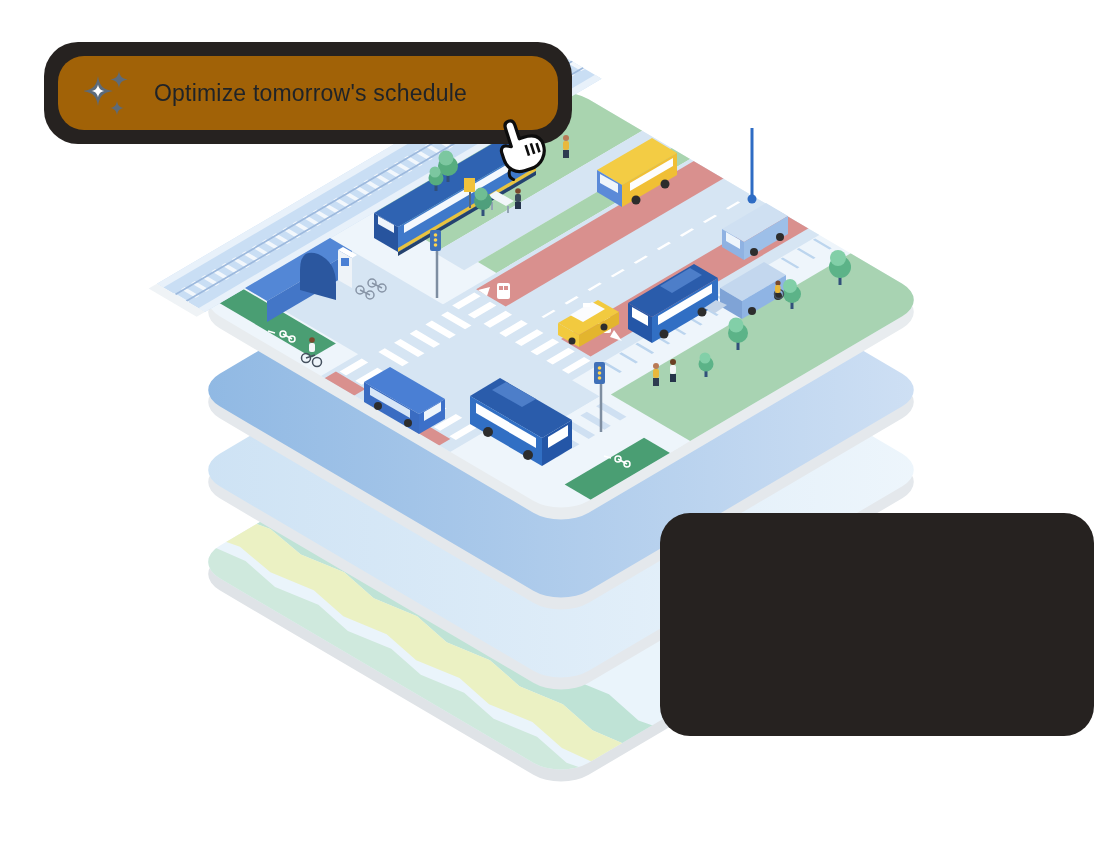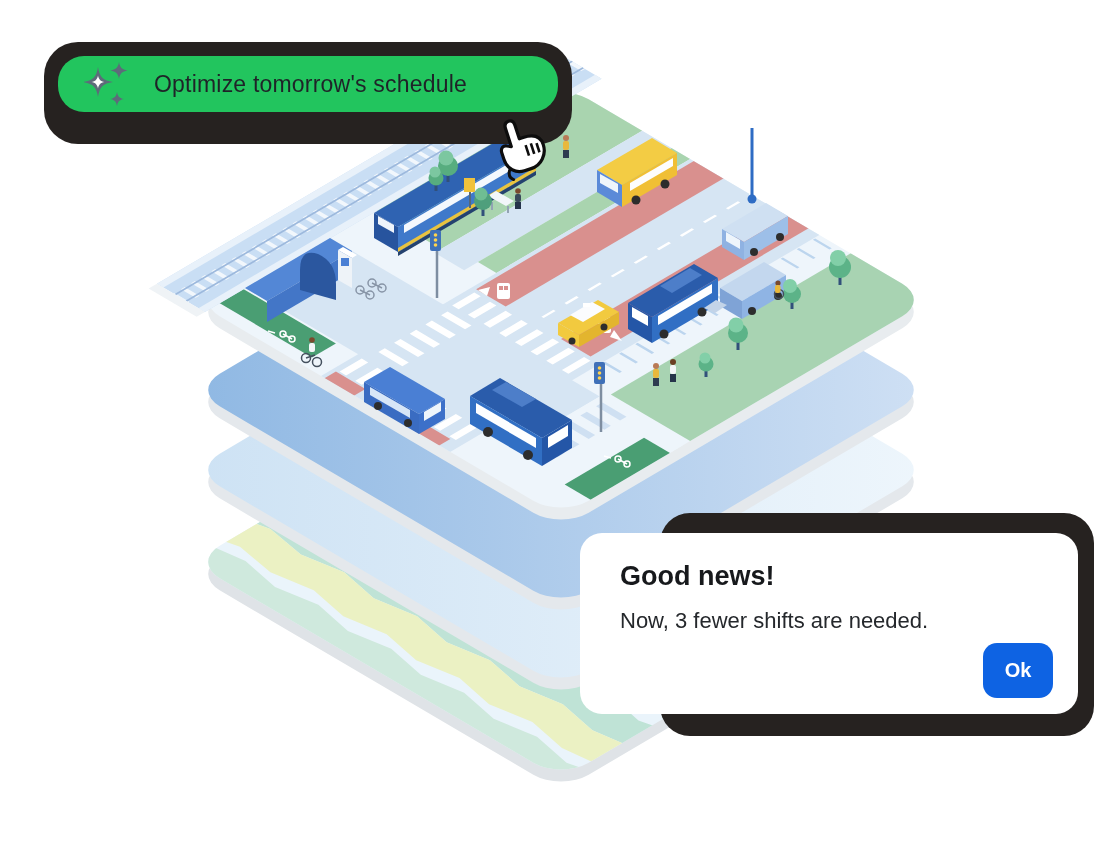--- a/index.html
+++ b/index.html
@@ -3,21 +3,21 @@
 <meta charset="utf-8">
 <style>
   html,body{margin:0;padding:0;background:#ffffff;}
   .stage{position:relative;width:1100px;height:860px;background:#ffffff;overflow:hidden;
          font-family:"Liberation Sans", sans-serif;}
   .scene{position:absolute;left:0;top:0;}
 
   
   .prompt-frame{position:absolute;left:44px;top:42px;width:528px;height:102px;
                 background:#262220;border-radius:34px;}
-  .prompt-card{position:absolute;left:58px;top:56px;width:500px;height:56px;background:#22c55e;
+  .prompt-card{position:absolute;left:58px;top:56px;width:500px;height:74px;background:#a16207;
                border-radius:26px;display:flex;align-items:center;gap:24px;padding-left:26px;
                box-sizing:border-box;cursor:pointer;}
   .prompt-label{font-size:23px;color:#1f2328;letter-spacing:.2px;}
 
   
   .dialog-frame{position:absolute;left:660px;top:513px;width:434px;height:223px;
                 background:#262220;border-radius:30px;}
   .dialog-card{position:absolute;left:580px;top:533px;width:498px;height:181px;background:#ffffff;
                border-radius:22px;box-sizing:border-box;padding:28px 40px;}
   .dialog-title{margin:0 0 16px 0;font-size:27px;font-weight:bold;color:#17191c;}
@@ -360,19 +360,14 @@
         <path d="M21,3 C24,3 26,5 26,9 L26,23 L30,23 C41,23 47,27 47,36 C47,46 39,55 28,55 L21,55 C12,55 5,48 5,38 L5,31 C5,26 9,24 12,26 L16,28 L16,9 C16,5 18,3 21,3 Z" fill="#ffffff" stroke="#0d0d0d" stroke-width="3.2" stroke-linejoin="round"></path>
         <line x1="30" y1="31" x2="30" y2="42" stroke="#0d0d0d" stroke-width="2.6"></line>
         <line x1="35.5" y1="31" x2="35.5" y2="42" stroke="#0d0d0d" stroke-width="2.6"></line>
         <line x1="41" y1="32.5" x2="41" y2="42" stroke="#0d0d0d" stroke-width="2.6"></line>
         <path d="M7,50 Q3,56 8,60" fill="none" stroke="#0d0d0d" stroke-width="3" stroke-linecap="round"></path>
       </g>
     </svg>
   </div>
 
   <div class="dialog-frame"></div>
-  <div class="dialog-card">
-    <h2 class="dialog-title">Good news!</h2>
-    <p class="dialog-message">Now, 3 fewer shifts are needed.</p>
-    <button class="ok-btn">Ok</button>
-  </div>
 
 </div>
 
 </body></html>

